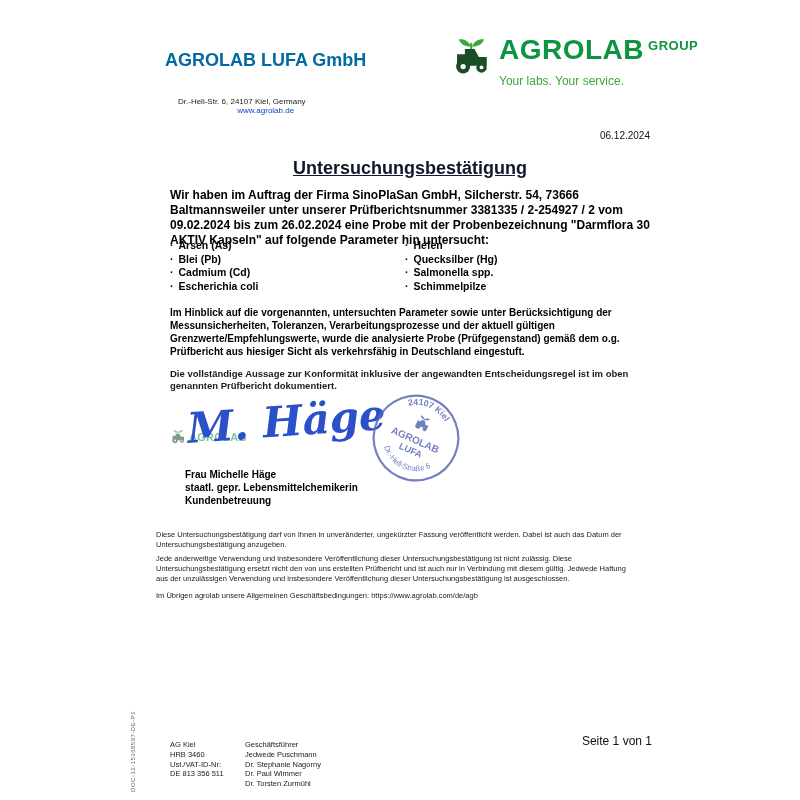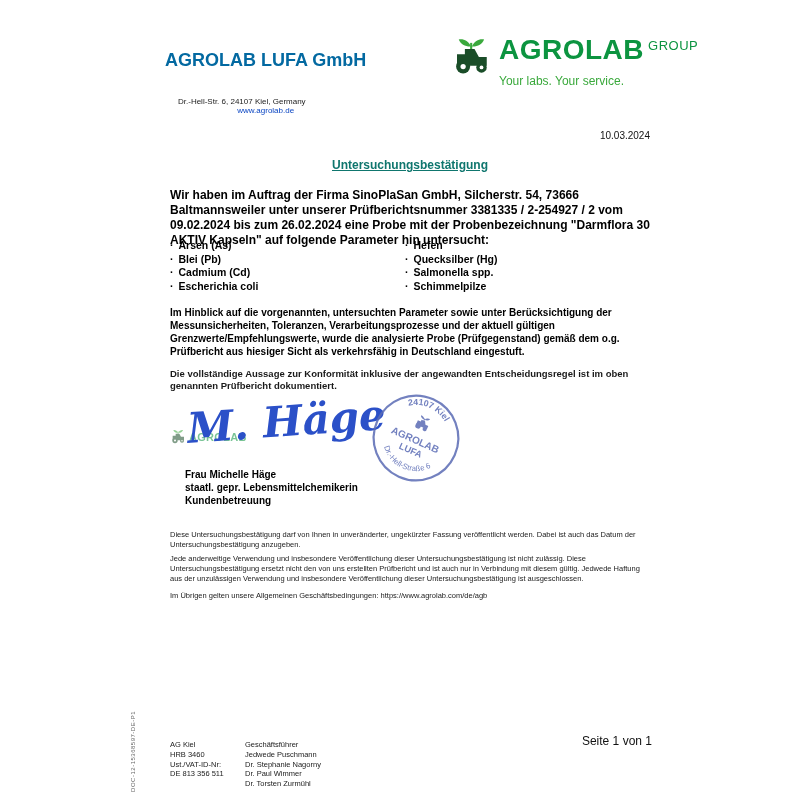--- a/index.html
+++ b/index.html
@@ -21,28 +21,28 @@
   
   .company-block { position:absolute; left:165px; top:50px; }
   .company-name { font-size:18px; font-weight:bold; color:#0369a1; }
   .company-address { margin-top:26px; font-size:8px; color:#222;padding-left:13px; }
   .company-website { display:block; font-size:8px; color:#0a45c2; text-decoration:none; cursor:pointer;text-align:center; }
 
   .logo-block { position:absolute; left:450px; top:36px; display:flex; gap:7px; align-items:flex-start; }
   .logo-text { display:flex; flex-direction:column; }
   .brand-row { display:flex; align-items:flex-start; gap:4px; }
   .brand { font-size:28px; font-weight:bold; color:#0c9440; letter-spacing:0.5px; line-height:1; }
-  .brand-suffix { font-size:13px; font-weight:normal; color:#0c9440; margin-top:2px; letter-spacing:0.5px; }
+  .brand-suffix { font-size:13px; font-weight:bold; color:#0c9440; margin-top:2px; letter-spacing:0.5px; }
   .tagline { margin-top:10px; font-size:12px; color:#3aa93c; }
 
   .doc-date { position:absolute; left:555px; top:130px; width:95px; text-align:right; font-size:10px; color:#111; }
 
   .doc-title {
     position:absolute; left:165px; top:158px; width:490px; text-align:center;
-    font-size:12px; font-weight:bold; text-decoration:underline; color:#0f766e;
+    font-size:18px; font-weight:bold; text-decoration:underline; color:#0f172a;
   }
 
   .intro {
     position:absolute; left:170px; top:188px; width:484px;
     font-size:12px; font-weight:bold; line-height:1.25; color:#000;
   }
 
   .params { position:absolute; left:170px; top:239px; display:flex; width:480px; }
   .params ul { list-style:none; width:235px; }
   .params li { font-size:10.5px; font-weight:bold; line-height:13.5px; color:#000; }
@@ -66,21 +66,21 @@
     position:absolute; left:22px; top:2px;
     font-family:"DejaVu Serif", serif; font-style:italic; font-weight:bold;
     font-size:42px; color:#2b50c8; transform:rotate(-4deg);
     white-space:nowrap;
   }
   .stamp { position:absolute; left:370px; top:392px; width:92px; height:92px; transform:rotate(24deg); opacity:0.85; }
 
   .sig-block { position:absolute; left:185px; top:468px; }
   .sig-block div { font-size:10px; font-weight:bold; line-height:13px; color:#000; }
 
-  .legal { position:absolute; left:170px; width:482px; font-size:7.5px; line-height:1.3; color:#222; }
+  .legal { position:absolute; left:156px; width:482px; font-size:7.5px; line-height:1.3; color:#222; }
   .legal-1 { top:530px; }
   .legal-2 { top:554px; }
   .legal-3 { top:591px; }
   .agb-link { color:#222; text-decoration:none; cursor:pointer; }
 
   
   .footer-col { position:absolute; font-size:7.5px; line-height:9.8px; color:#222; }
   .footer-col-1 { left:170px; top:740px; }
   .footer-col-2 { left:245px; top:740px; }
   .page-num { position:absolute; left:560px; top:734px; width:92px; text-align:right; font-size:12px; color:#111; }
@@ -111,21 +111,21 @@
     </svg>
     <div class="logo-text">
       <div class="brand-row">
         <span class="brand">AGROLAB</span>
         <span class="brand-suffix">GROUP</span>
       </div>
       <div class="tagline">Your labs. Your service.</div>
     </div>
   </div>
 
-  <div class="doc-date">10.03.2024</div>
+  <div class="doc-date">06.12.2024</div>
 
   <h1 class="doc-title">Untersuchungsbestätigung</h1>
 
   <p class="intro">Wir haben im Auftrag der Firma SinoPlaSan GmbH, Silcherstr. 54, 73666 Baltmannsweiler unter unserer Prüfberichtsnummer 3381335 / 2-254927 / 2 vom 09.02.2024 bis zum 26.02.2024 eine Probe mit der Probenbezeichnung "Darmflora 30 AKTIV Kapseln" auf folgende Parameter hin untersucht:</p>
 
   <div class="params">
     <ul>
       <li>Arsen (As)</li>
       <li>Blei (Pb)</li>
       <li>Cadmium (Cd)</li>
@@ -185,21 +185,21 @@
   </svg>
 
   <div class="sig-block">
     <div>Frau Michelle Häge</div>
     <div>staatl. gepr. Lebensmittelchemikerin</div>
     <div>Kundenbetreuung</div>
   </div>
 
   <p class="legal legal-1">Diese Untersuchungsbestätigung darf von Ihnen in unveränderter, ungekürzter Fassung veröffentlicht werden. Dabei ist auch das Datum der Untersuchungsbestätigung anzugeben.</p>
   <p class="legal legal-2">Jede anderweitige Verwendung und insbesondere Veröffentlichung dieser Untersuchungsbestätigung ist nicht zulässig. Diese Untersuchungsbestätigung ersetzt nicht den von uns erstellten Prüfbericht und ist auch nur in Verbindung mit diesem gültig. Jedwede Haftung aus der unzulässigen Verwendung und insbesondere Veröffentlichung dieser Untersuchungsbestätigung ist ausgeschlossen.</p>
-  <p class="legal legal-3"><span>Im Übrigen gelten unsere Allgemeinen Geschäftsbedingungen: </span><a class="agb-link">https://www.agrolab.com/de/agb</a></p>
+  <p class="legal legal-3"><span>Im Übrigen agrolab unsere Allgemeinen Geschäftsbedingungen: </span><a class="agb-link">https://www.agrolab.com/de/agb</a></p>
 
   <div class="footer-col footer-col-1">
     <div>AG Kiel</div>
     <div>HRB 3460</div>
     <div>Ust./VAT-ID-Nr:</div>
     <div>DE 813 356 511</div>
   </div>
   <div class="footer-col footer-col-2">
     <div>Geschäftsführer</div>
     <div>Jedwede Puschmann</div>

